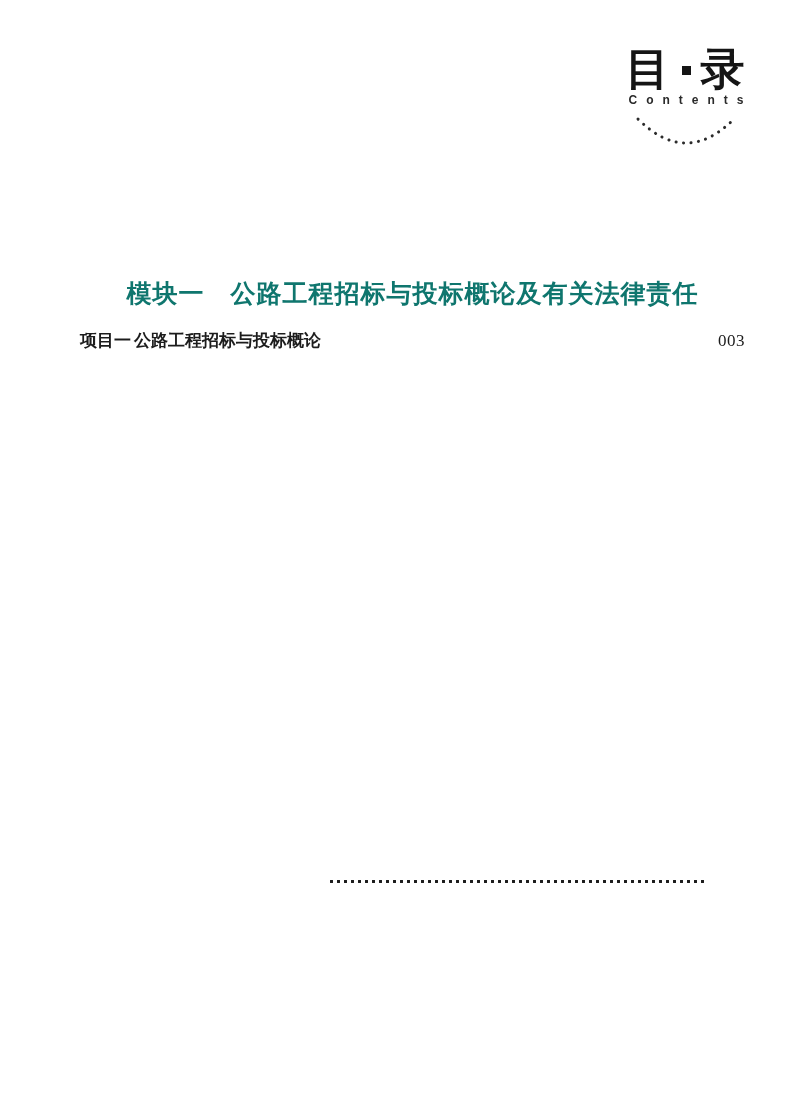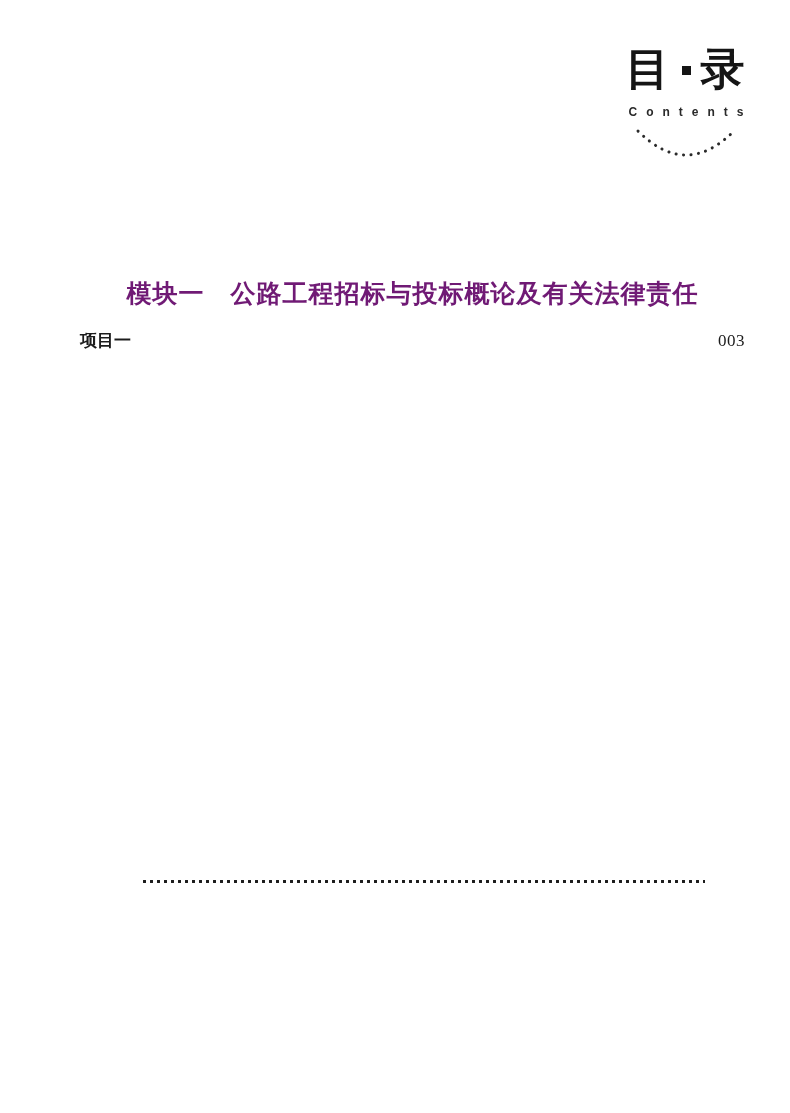--- a/index.html
+++ b/index.html
@@ -30,21 +30,21 @@
     color: #151515;
     display: flex; align-items: center; justify-content: center;
   }
   .title-sq {
     display: inline-block;
     width: 9px; height: 9px;
     background: #151515;
     margin: 0 10px;
   }
   .title-en {
-    margin-top: 13px;
+    margin-top: 1px;
     font-family: "Liberation Sans", "DejaVu Sans", sans-serif;
     font-size: 12px;
     font-weight: 700;
     letter-spacing: 9px;
     text-indent: 9px; 
     color: #2a2a2a;
     white-space: nowrap;
   }
   .arc-wrap { margin-top: 6px; display: flex; justify-content: center; }
 
@@ -55,21 +55,21 @@
     left: 80px;
     right: 45px;
   }
   .module-title {
     font-size: 25px;
     font-weight: 700;
     text-align: center;
     margin: 0 0 14px 0;
     line-height: 1.3;
     letter-spacing: 1px;
-    color: #701a75;
+    color: #0f766e;
   }
   .module:not(:first-child) .module-title { margin-top: 22px; }
 
   .entry {
     display: flex;
     align-items: baseline;
     line-height: 32.2px;
     font-size: 17px;
     white-space: nowrap;
   }
@@ -113,20 +113,21 @@
     </div>
   </div>
 
   <div class="toc">
     <div id="modules">
   <section class="module">
     <h2 class="module-title">模块一　公路工程招标与投标概论及有关法律责任</h2>
     <div class="entries">
   <div class="entry project">
     <span class="label">项目一</span>
+    <span class="etitle">公路工程招标与投标概论</span>
     <span class="leader"></span>
     <span class="page">003</span>
   </div>
 
 </div>
   </section>
 
 </div>
   </div>
 

